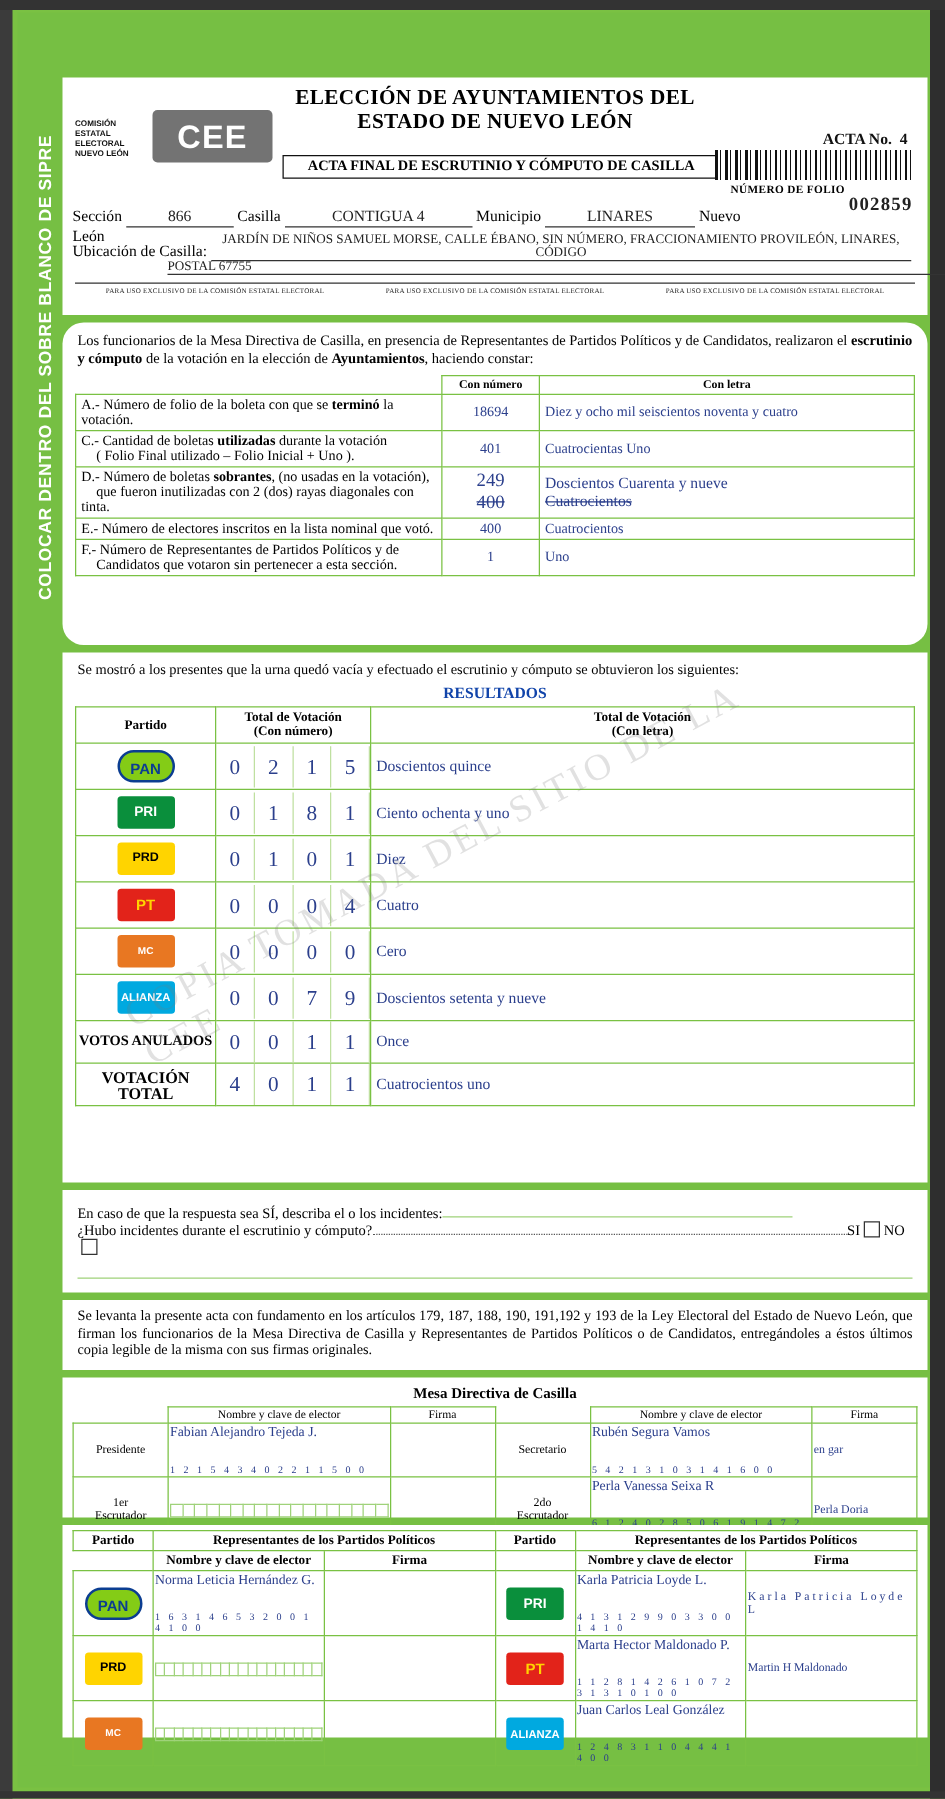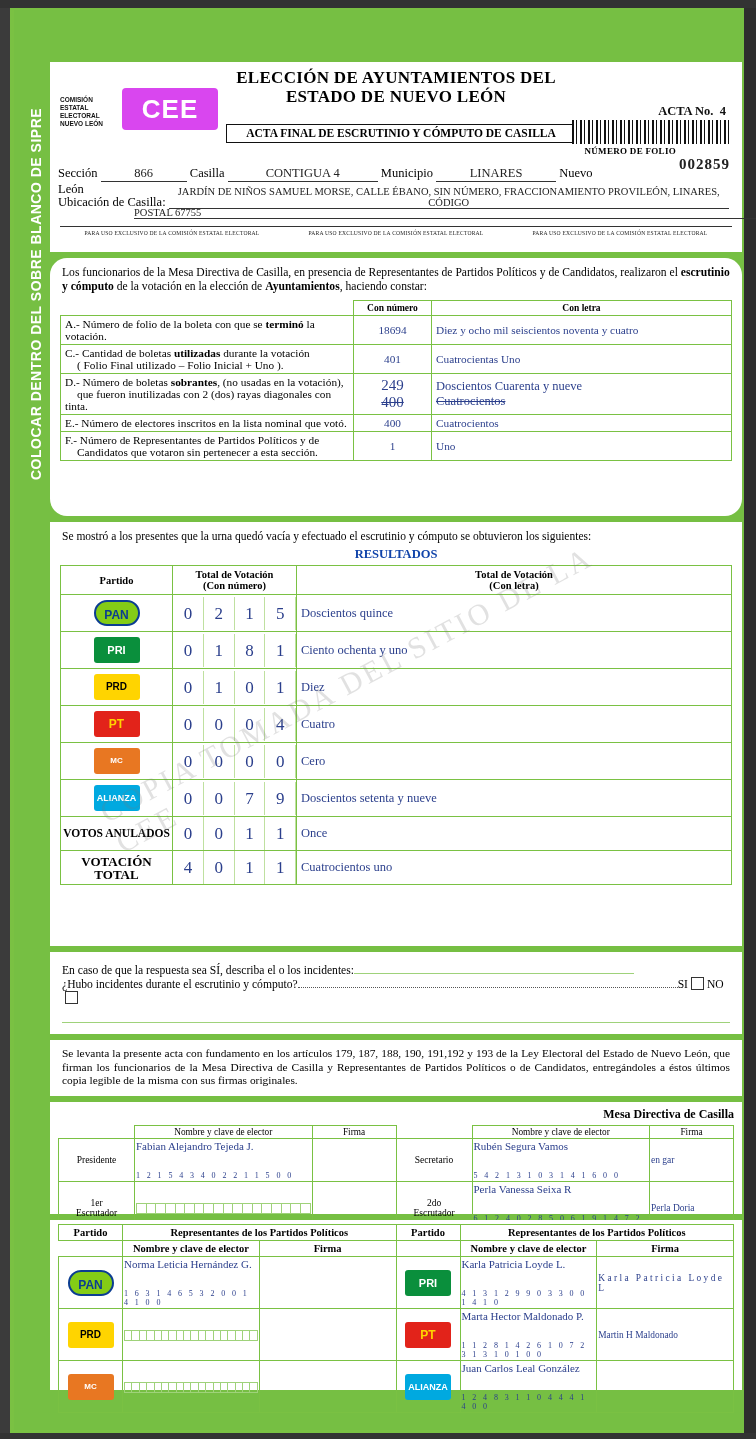--- a/index.html
+++ b/index.html
@@ -79,21 +79,21 @@
   .logo-box {
     position: absolute; left: 10px; top: 26px; width: 160px; height: 48px;
   }
   .cee-txt {
     position:absolute; left:0; top:8px; width:64px;
     font-family:"Liberation Sans", sans-serif; font-weight:bold; font-size:6.5px;
     line-height:8px; color:#111; text-align:left;
   }
   .cee-logo {
     position:absolute; left:62px; top:0px; width:96px; height:42px;
-    background:#d946ef; border-radius:4px; color:#fff;
+    background:#737373; border-radius:4px; color:#fff;
     font-family:"Liberation Sans", sans-serif; font-weight:bold; font-size:26px;
     text-align:center; line-height:42px; letter-spacing:1px;
   }
   .subtitle-box {
     position:absolute; left:176px; top:62px; width:350px; height:19px;
     border:1.5px solid #111; text-align:center; font-weight:bold; font-size:11.5px;
     line-height:17px;
   }
   .barcode {
     position:absolute; right:10px; top:58px; width:160px; height:24px;
@@ -157,21 +157,21 @@
   .chk { display:inline-block; width:13px; height:13px; border:1px solid #333; vertical-align:-2px; margin:0 3px; }
   .dots { border-bottom:1px dotted #555; display:inline-block; }
   .ruled { border-bottom:1px solid #9fd27a; height:13px; margin-top:5px; }
 
   
   #body4 { top: 1030px; height: 56px; padding: 7px 12px; }
   .legal { font-size:11.4px; line-height:13.5px; text-align:justify; }
 
   
   #body5 { top: 1092px; height: 112px; padding: 5px 8px; }
-  .mesa-title { text-align:right; font-weight:bold; font-size:12px; margin-bottom:3px; }
+  .mesa-title { text-align:center; font-weight:bold; font-size:12px; margin-bottom:3px; }
   table.mesa { width:100%; border-collapse:collapse; table-layout:fixed; }
   table.mesa td, table.mesa th { border:1px solid #7ac143; font-size:9.5px; }
   table.mesa th { font-weight:normal; text-align:center; font-size:9.3px; padding:1px; }
   .role { text-align:center; font-size:11px; width:76px; }
   .sigcell { width:84px; }
   .boxes { display:flex; height:11px; margin-top:1px; }
   .boxes i { flex:1; border:.5px solid #9fd27a; border-left:none; display:block; }
   .boxes i:first-child { border-left:.5px solid #9fd27a; }
   .hwname { font-size:11px; color:#2b3f8c; font-family:"Liberation Serif", serif; }
   .hwkey { font-size:8px; color:#2b3f8c; letter-spacing:2.4px;margin-top:19px; }

